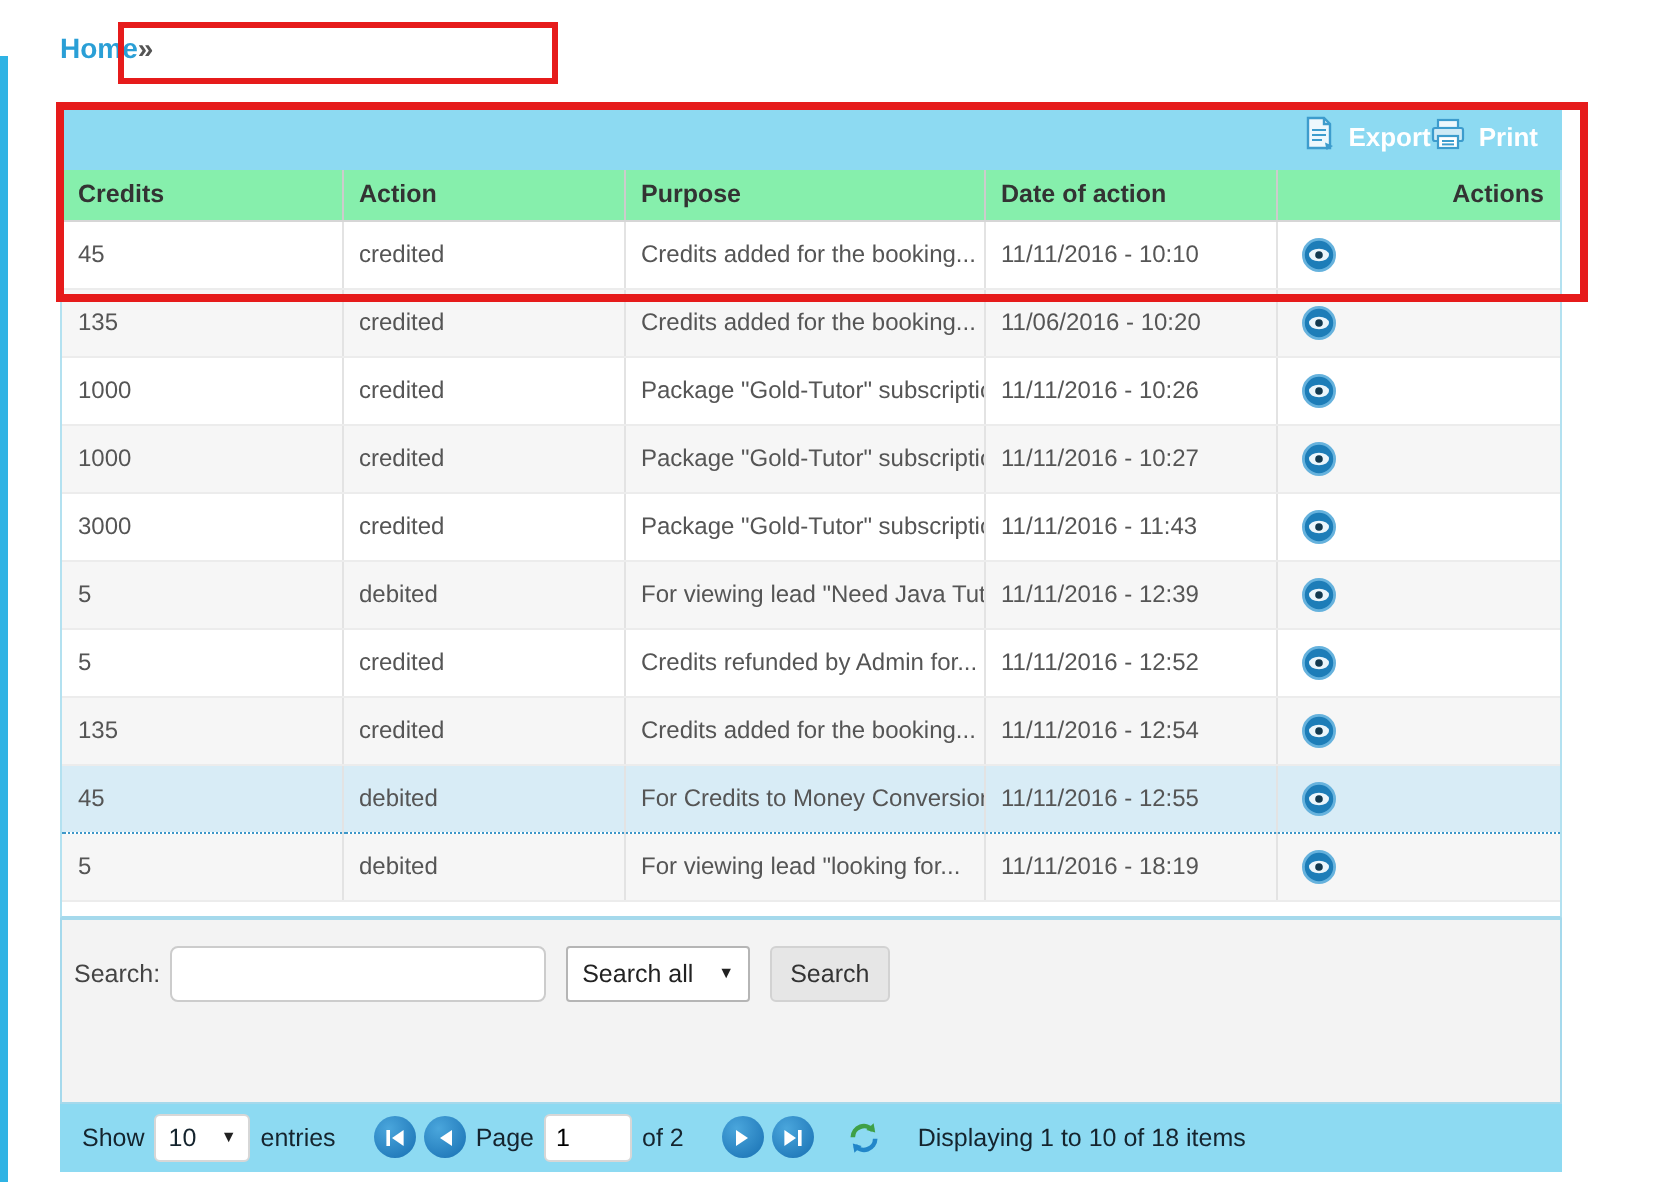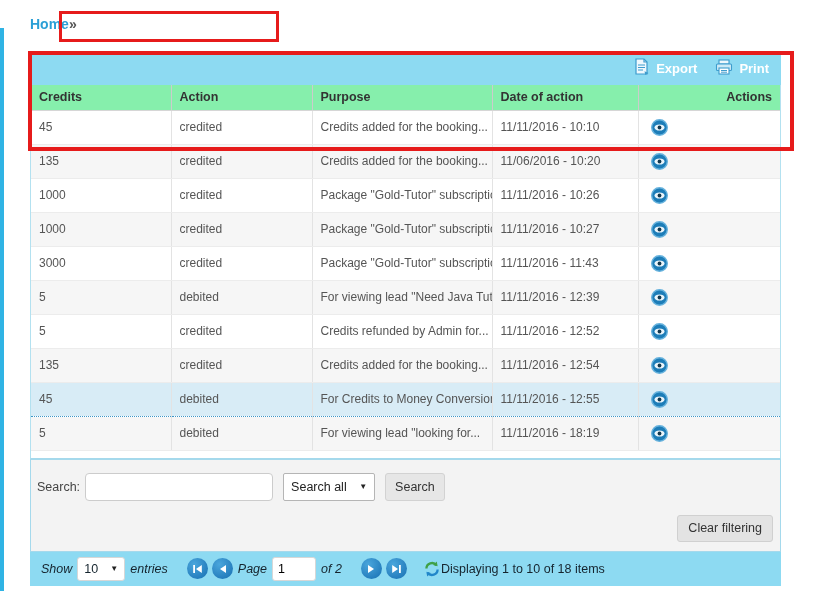--- a/index.html
+++ b/index.html
@@ -17,21 +17,21 @@
 
   
   .anno { position:absolute; border:3px solid #e61b1b; background:transparent; pointer-events:none; z-index:50; }
   .anno-bc { left:59px; top:11px; width:220px; height:31px; }
   .anno-table { left:28px; top:51px; width:766px; height:100px; border-width:4px; }
 
   
   .panel { position:absolute; left:30px; top:52px; width:751px; height:533px; }
 
   .toolbar { height:33px; background:#8ddaf2; display:flex; justify-content:flex-end;
-    align-items:center; gap:18px; padding-right:12px; }
+    align-items:center; gap:0; padding-right:12px; }
   .tool-btn { display:flex; align-items:center; gap:6px; color:#ffffff; font-weight:700;
     font-size:13px; cursor:pointer; }
 
   .table-wrap { background:#ffffff; border-left:1px solid #b3e1f0; border-right:1px solid #b3e1f0;
     border-bottom:1px solid #a5d9ec; padding-bottom:7px; }
   table { width:749px; table-layout:fixed; border-collapse:collapse; }
   col.c1{width:140px} col.c2{width:141px} col.c3{width:180px} col.c4{width:146px} col.c5{width:142px}
   th { height:25px; background:#86efac; font-size:12.5px; font-weight:700; color:#333;
     text-align:left; padding:0 8px; border-right:1px solid #cccccc; border-bottom:1px solid #d6d6d6; }
   th:last-child { border-right:none; text-align:right; }
@@ -56,30 +56,30 @@
   .search-btn { height:28px; margin-left:10px; background:#e6e6e6; border:1px solid #d2d2d2;
     border-radius:3px; font-size:12.5px; color:#333; padding:0 9px; cursor:pointer;
     font-family:"Liberation Sans", sans-serif; }
   .clear-btn { position:absolute; right:7px; bottom:9px; height:27px; background:#e3e3e3;
     border:1px solid #d0d0d0; border-radius:3px; font-size:12.5px; color:#333; padding:0 10px;
     cursor:pointer; font-family:"Liberation Sans", sans-serif; }
 
   
   .pager { height:34px; background:#8ddaf2; display:flex; align-items:center; font-size:12.5px;
     color:#15242e; padding-left:6px; }
-  .pager .lbl { margin:0 5px;font-style:italic; }
+  .pager .lbl { margin:0 5px; }
   .show-select { width:48px; height:24px; background:#fff; border:1px solid #d7d7d7; border-radius:3px;
     display:flex; align-items:center; justify-content:space-between; padding:0 6px; cursor:pointer; }
   .page-input { width:44px; height:24px; border:1px solid #d7d7d7; border-radius:3px; background:#fff;
     font-size:12.5px; padding:0 5px; outline:none; }
   .pgbtn { width:21px; height:21px; border-radius:50%; flex:0 0 auto; cursor:pointer;
     background:radial-gradient(circle at 35% 30%, #4aa6dc, #176fb2);
     display:flex; align-items:center; justify-content:center; } .gap4{margin-left:4px} .gap16{margin-left:16px} .gap14{margin-left:14px}
   .refresh { margin-left:16px; cursor:pointer; display:flex; align-items:center; }
-  .status { }
+  .status { margin-left:18px; }
 </style>
 </head>
 <body>
 
 <div class="left-strip"></div>
 
 <div class="breadcrumb">
   <a class="bc-home" href="#">Home</a>
   <span class="bc-sep">»</span>
 </div>
@@ -253,21 +253,20 @@
   <div class="filter">
     <div class="search-row">
       <span class="search-label">Search:</span>
       <input class="search-input" type="text" value="" style="">
       <div class="scope-select">
         <span>Search all</span>
         <span class="caret">▼</span>
       </div>
       <button class="search-btn">Search</button>
     </div>
-    <button class="clear-btn">Clear filtering</button>
   </div>
 
   <div class="pager">
     <span class="lbl">Show</span>
     <div class="show-select">
       <span>10</span>
       <span class="caret">▼</span>
     </div>
     <span class="lbl">entries</span>
 

